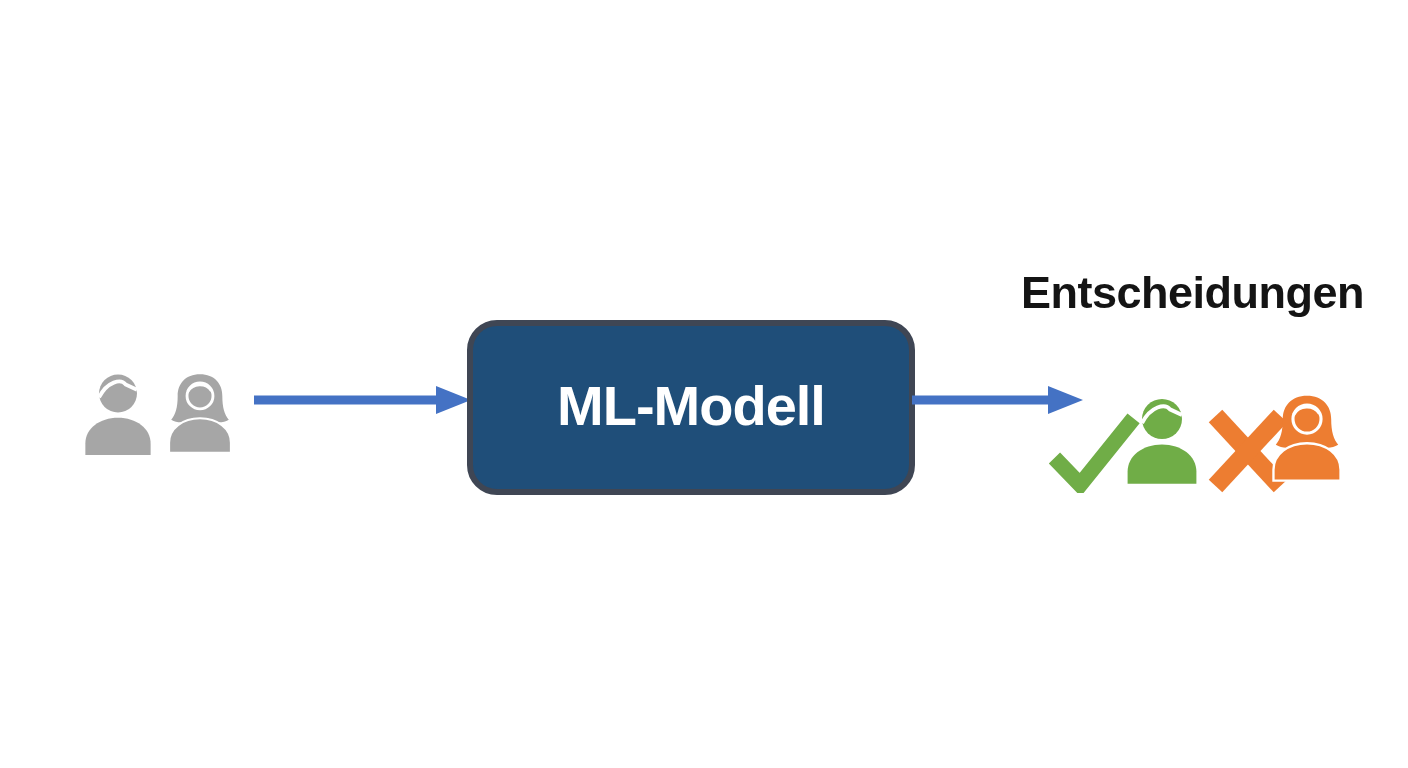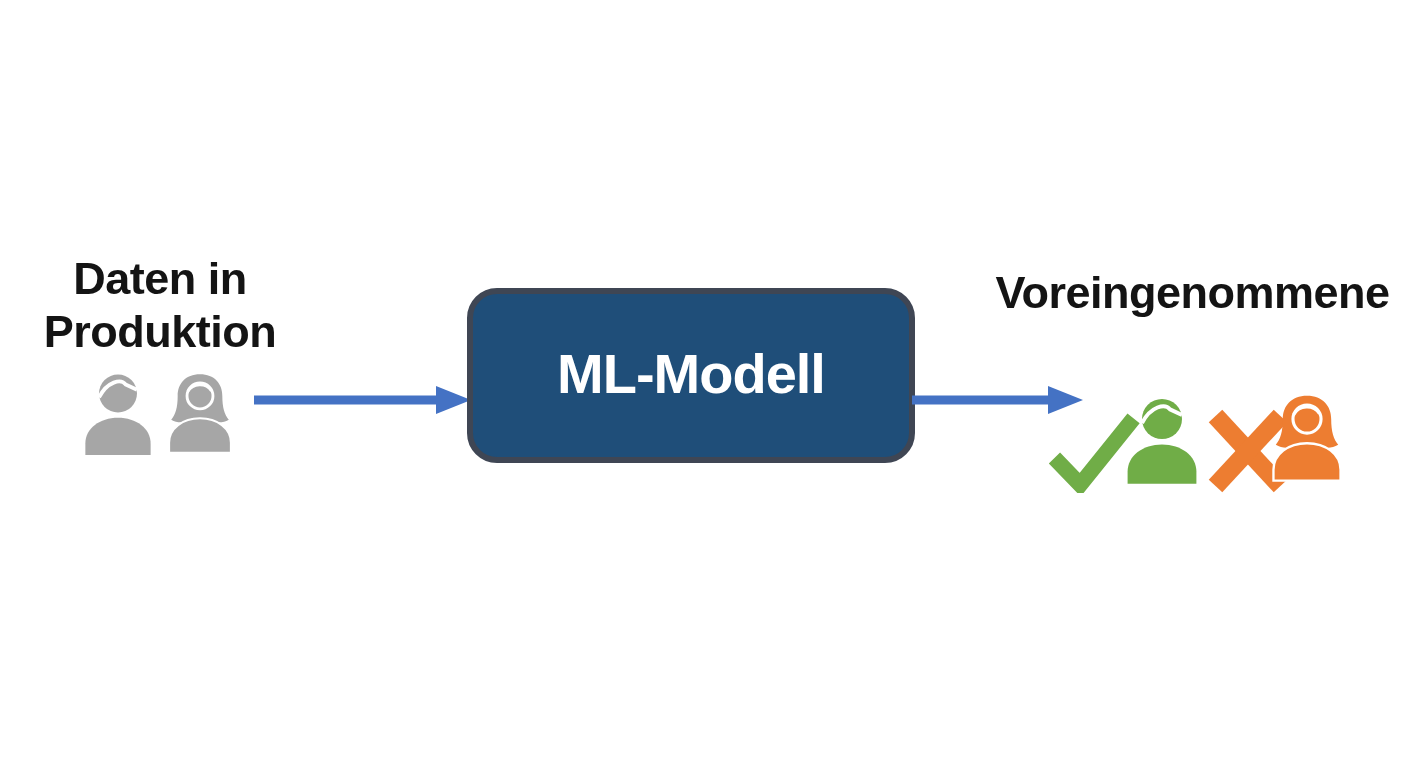--- a/index.html
+++ b/index.html
@@ -21,21 +21,21 @@
   .label-left{
     left:15px;top:252px;width:290px;
     font-size:45px;line-height:53px;
   }
   .label-right{
     left:985px;top:266px;width:415px;
     font-size:45px;line-height:54px;
   }
   .model-box{
     position:absolute;
-    left:467px;top:288px;width:448px;height:175px;
+    left:467px;top:320px;width:448px;height:175px;
     box-sizing:border-box;
     background:var(--boxfill,#1f4e79);
     border:6px solid var(--boxborder,#3f4654);
     border-radius:30px;
     display:flex;align-items:center;justify-content:center;
   }
   .model-box .model-text{
     color:var(--boxtext,#fff);
     font-size:56px;font-weight:bold;letter-spacing:-1px;
     padding-bottom:4px;
@@ -48,24 +48,20 @@
   .i-check       {left:1048px;top:412px; width:92px; height:81px;}
   .i-male-green  {left:1122px;top:386px; width:80px; height:106px;}
   .i-cross       {left:1204px;top:408px; width:88px; height:86px;}
   .i-female-orange{left:1268px;top:382px;width:78px; height:110px;}
 </style>
 </head>
 <body>
 
 <div class="stage" style="--bg: #ffffff; --ink: #141414; --blue: #4472c4; --gray: #a6a6a6; --boxfill: #1f4e79; --boxborder: #3f4654; --boxtext: #ffffff; --green: #70ad47; --orange: #ed7d31;">
 
-  <div class="label label-left">
-    <span class="line">Daten in</span>
-    <span class="line">Produktion</span>
-  </div>
 
   <svg class="icon i-male-gray" viewBox="0 0 100 112">
     <circle cx="50" cy="31" r="25" style="fill:var(--gray)"></circle>
     <path d="M25,36 C36,15 54,11 60,19 L75,26" style="stroke:#ffffff;stroke-width:5;fill:none"></path>
     <path d="M7,112 L7,97 C7,77 26,63 50,63 C74,63 93,77 93,97 L93,112 Z" style="fill:var(--gray)"></path>
   </svg>
   <svg class="icon i-female-gray" viewBox="0 0 100 112">
     <path d="M50,3 C30,3 19,16 19,33 C19,49 16,59 10,66 C20,72 33,70 39,64 L61,64 C67,70 80,72 90,66 C84,59 81,49 81,33 C81,16 70,3 50,3 Z" style="fill:var(--gray)"></path>
     <path d="M7,112 L7,98 C7,78 26,64 50,64 C74,64 93,78 93,98 L93,112 Z" style="fill:var(--gray);stroke:#ffffff;stroke-width:3"></path>
     <circle cx="50" cy="33" r="18" style="fill:var(--gray);stroke:#ffffff;stroke-width:4"></circle>
@@ -80,21 +76,21 @@
   <div class="model-box">
     <span class="model-text">ML-Modell</span>
   </div>
 
   <svg class="icon i-arrow-out" viewBox="0 0 172 36">
     <line x1="0" y1="18" x2="138" y2="18" style="stroke:var(--blue);stroke-width:9"></line>
     <polygon points="136,4 171,18 136,32" style="fill:var(--blue)"></polygon>
   </svg>
 
   <div class="label label-right">
-    <span class="line">Voreingenommene</span>
+    <span class="line">Entscheidungen</span>
   </div>
 
   <svg class="icon i-check" viewBox="0 0 100 88">
     <path d="M7,50 L35,79 L93,7" style="stroke:var(--green);stroke-width:17;fill:none;stroke-linecap:butt;stroke-linejoin:miter"></path>
   </svg>
   <svg class="icon i-male-green" viewBox="0 0 100 112">
     <circle cx="50" cy="31" r="25" style="fill:var(--green)"></circle>
     <path d="M25,36 C36,15 54,11 60,19 L75,26" style="stroke:#ffffff;stroke-width:5;fill:none"></path>
     <path d="M7,112 L7,97 C7,77 26,63 50,63 C74,63 93,77 93,97 L93,112 Z" style="fill:var(--green)"></path>
   </svg>

